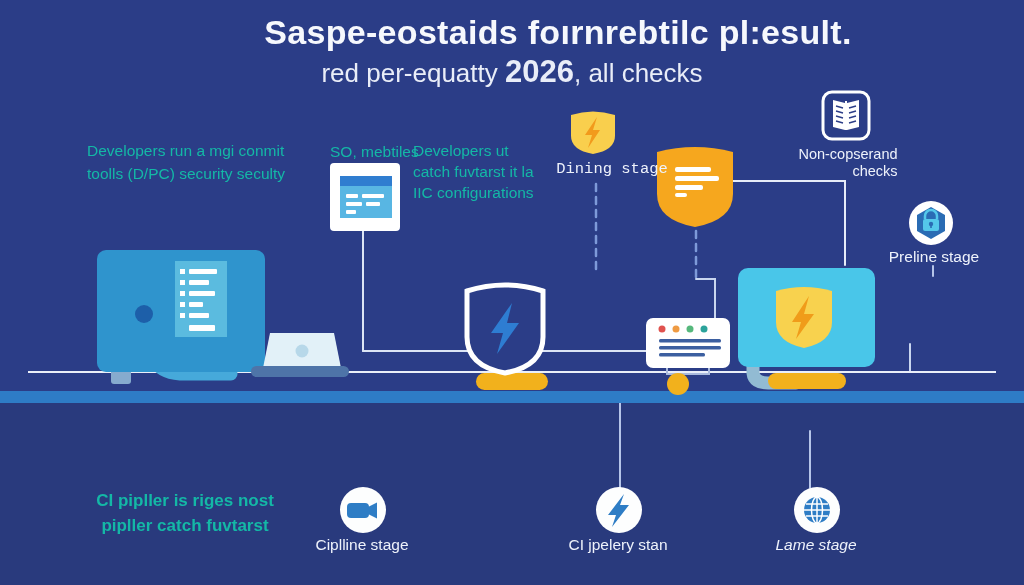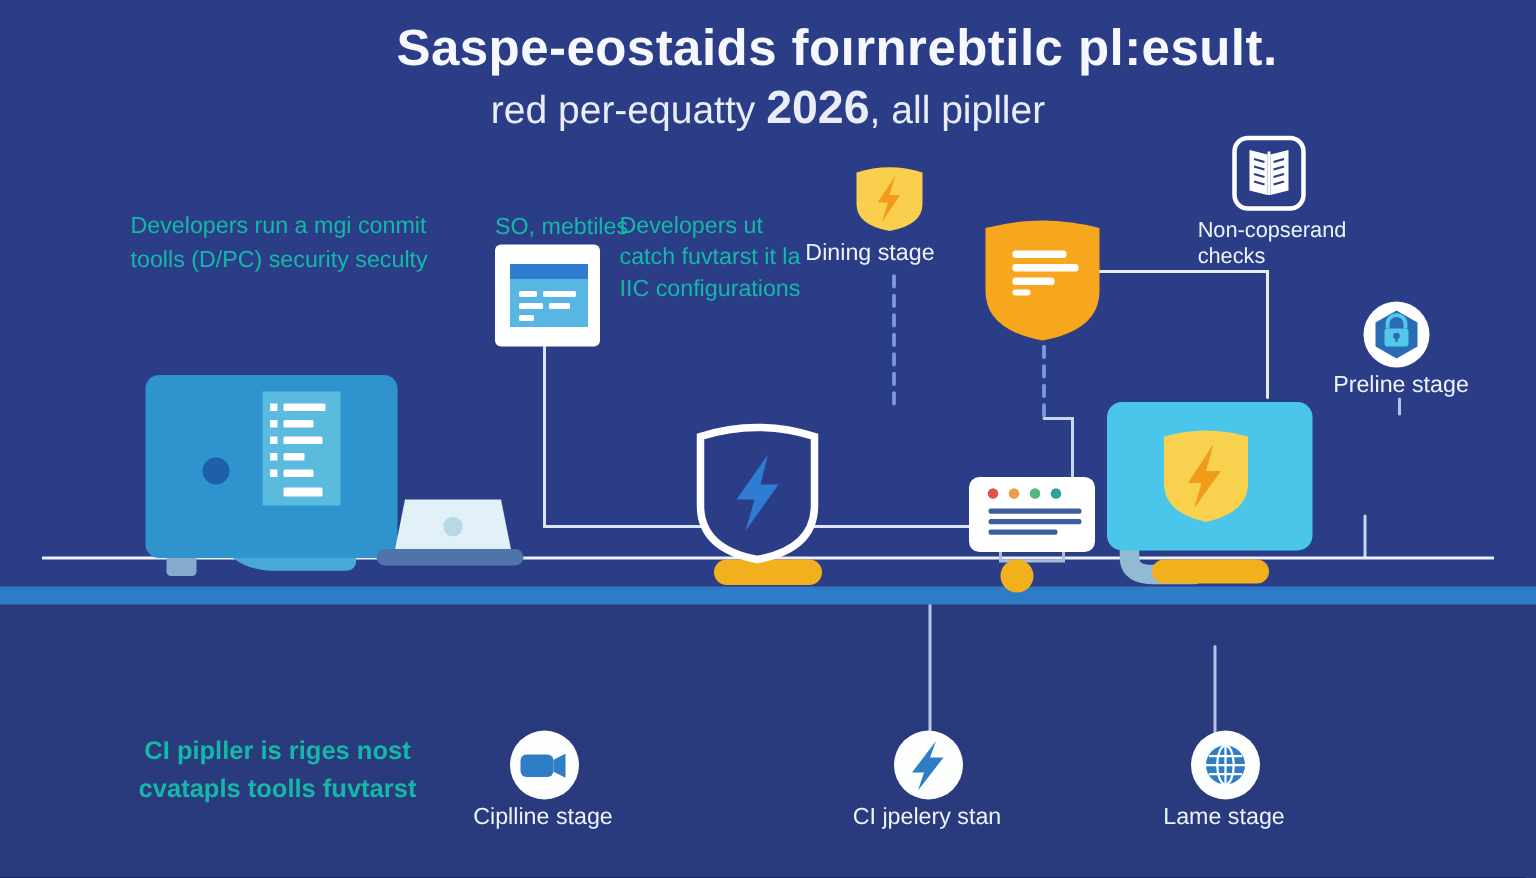--- a/index.html
+++ b/index.html
@@ -12,26 +12,26 @@
          font-size:26px;font-weight:500;color:#e9edf8;}
   .subtitle .year{font-size:31px;font-weight:700;}
   .note{position:absolute;font-size:15.5px;line-height:22.5px;font-weight:500;color:#14b8a6;white-space:nowrap;}
   #note-precommit{left:87px;top:140px;}
   #card-caption{left:330px;top:141px;}
   #note-ide{left:413px;top:140px;line-height:21px;}
   #note-pipeline{left:185px;top:489px;transform:translateX(-50%);text-align:center;
                  font-size:17px;line-height:24.5px;font-weight:600;}
   .stage-label{position:absolute;transform:translateX(-50%);font-size:15.5px;font-weight:500;
                color:#eef2fb;white-space:nowrap;}
-  #label-dining{left:580px;top:160px;}
-  #label-noncop{left:848px;top:146px;font-size:14.5px;line-height:16.5px;text-align:left;}
+  #label-dining{left:612px;top:160px;font-family:Liberation Mono, monospace;}
+  #label-noncop{left:848px;top:146px;font-size:14.5px;line-height:16.5px;text-align:right;}
   #label-preline{left:934px;top:248px;}
   #label-cipline{left:362px;top:536px;}
   #label-cidelivery{left:618px;top:536px;}
-  #label-lame{left:816px;top:536px;}
+  #label-lame{left:816px;top:536px;font-style:italic;}
 </style>
 </head>
 <body>
 
 <div class="stage">
 
   <svg class="scene" width="1024" height="585" viewBox="0 0 1024 585">
 
     <rect x="0" y="403" width="1024" height="182" fill="#293a7d"></rect>
 
@@ -182,38 +182,38 @@
         <ellipse cx="817" cy="510" rx="5.5" ry="13"></ellipse>
         <line x1="806" y1="504" x2="828" y2="504"></line>
         <line x1="804" y1="510" x2="830" y2="510"></line>
         <line x1="806" y1="516" x2="828" y2="516"></line>
         <line x1="817" y1="497" x2="817" y2="523"></line>
       </g>
     </g>
   </svg>
 
   <div class="title">Saspe-eostaids foırnrebtilc pl:esult.</div>
-  <div class="subtitle"><span>red per-equatty </span><span class="year">2026</span><span>, all pipller</span></div>
+  <div class="subtitle"><span>red per-equatty </span><span class="year">2026</span><span>, all checks</span></div>
 
   <div id="note-precommit" class="note">
     <div>Developers run a mgi conmit</div>
     <div>toolls (D/PC) security seculty</div>
   </div>
 
   <div id="card-caption" class="note">SO, mebtiles</div>
 
   <div id="note-ide" class="note">
     <div>Developers ut</div>
     <div>catch fuvtarst it la</div>
     <div>IIC configurations</div>
   </div>
 
   <div id="note-pipeline" class="note">
     <div>CI pipller is riges nost</div>
-    <div>cvatapls toolls fuvtarst</div>
+    <div>pipller catch fuvtarst</div>
   </div>
 
   <div id="label-dining" class="stage-label">Dining stage</div>
 
   <div id="label-noncop" class="stage-label">
     <div>Non-copserand</div>
     <div>checks</div>
   </div>
 
   <div id="label-preline" class="stage-label">Preline stage</div>

